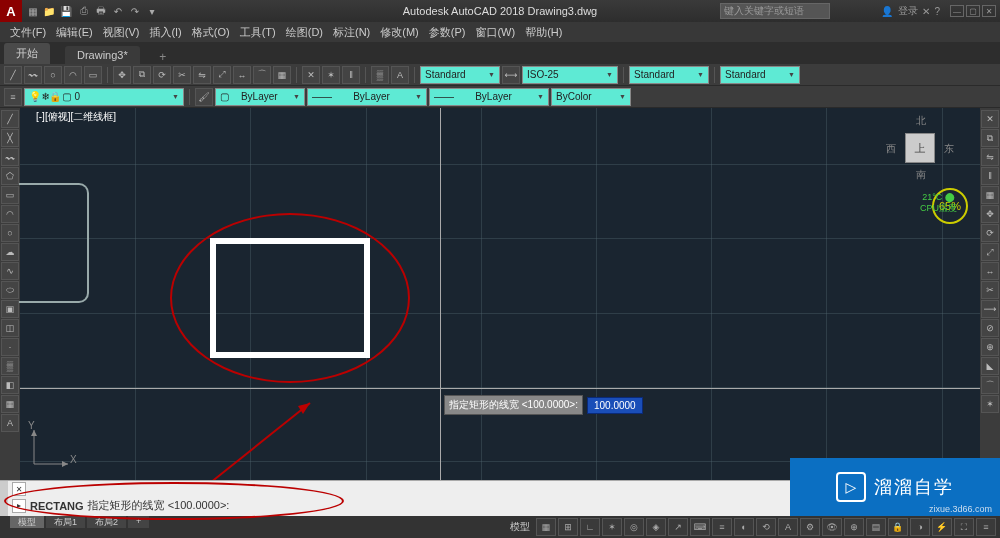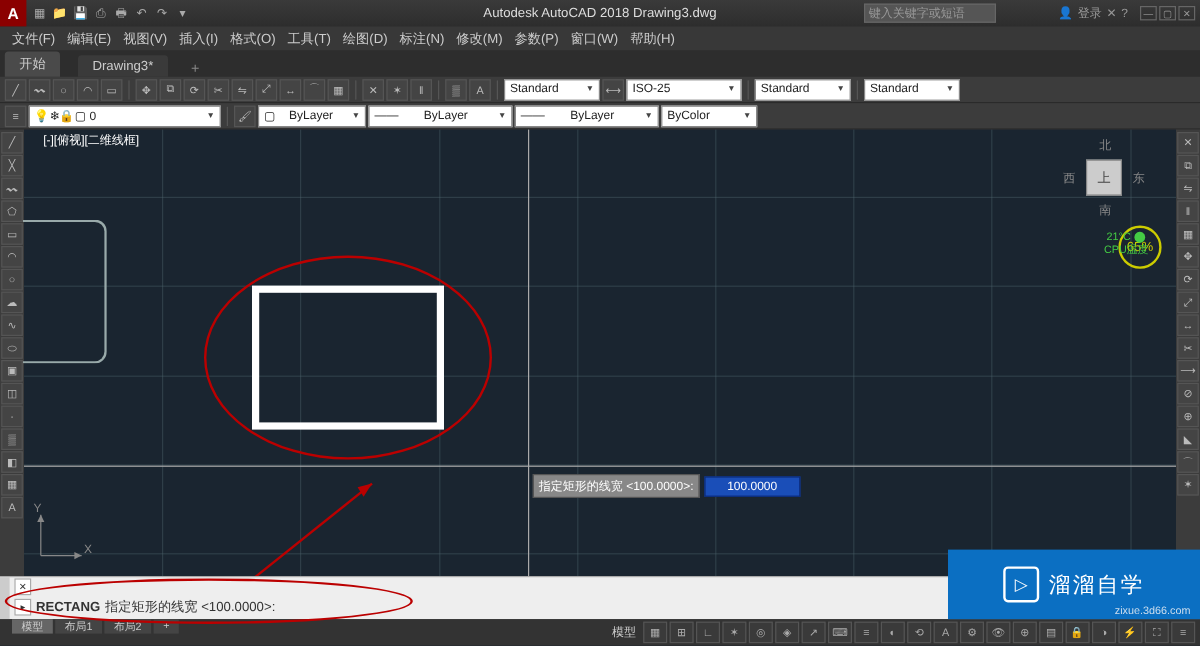--- a/index.html
+++ b/index.html
@@ -24,21 +24,21 @@
 
 .tabbar { height: 22px; background: #2d2d2d; display: flex; align-items: flex-end; padding-left: 4px; }
 .tabbar .tab { padding: 3px 12px; background: #3a3a3a; color: #ccc; font-size: 11px; border-radius: 3px 3px 0 0; margin-right: 15px; }
 .tabbar .tab.pinned { background: #4a4a4a; }
 .tabbar .plus { width: 16px; color: #888; font-size: 12px; text-align: center; }
 
 
 .toolrow { height: 22px; background: #3c3c3c; border-bottom: 1px solid #2a2a2a; display: flex; align-items: center; padding: 0 4px; gap: 2px; }
 .toolrow .btn { width: 18px; height: 18px; background: #444; border: 1px solid #555; display: inline-flex; align-items: center; justify-content: center; font-size: 9px; color: #bbb; }
 .toolrow .sep { width: 1px; height: 16px; background: #555; margin: 0 3px; }
-.toolrow .combo { height: 18px; background: #ffffff; border: 1px solid #888; font-size: 10px; padding: 0 4px; color: #222; display: flex; align-items: center; justify-content: space-between; }
+.toolrow .combo { height: 18px; background: #5eead4; border: 1px solid #888; font-size: 10px; padding: 0 4px; color: #222; display: flex; align-items: center; justify-content: space-between; }
 .toolrow .combo .arrow { font-size: 7px; color: #444; margin-left: 4px; }
 
 
 .workarea { position: absolute; top: 108px; left: 20px; right: 20px; bottom: 58px; background: #1a2530; }
 .left-toolbar { position: absolute; top: 108px; left: 0; width: 20px; bottom: 58px; background: #3c3c3c; display: flex; flex-direction: column; gap: 1px; padding: 2px 1px; }
 .left-toolbar .tool { width: 18px; height: 18px; background: #444; border: 1px solid #555; font-size: 9px; color: #bbb; display:flex;align-items:center;justify-content:center; }
 .right-toolbar { position: absolute; top: 108px; right: 0; width: 20px; bottom: 58px; background: #3c3c3c; display: flex; flex-direction: column; gap: 1px; padding: 2px 1px; }
 .right-toolbar .tool { width: 18px; height: 18px; background: #444; border: 1px solid #555; font-size: 9px; color: #bbb; display:flex;align-items:center;justify-content:center; }
 
 
@@ -61,21 +61,21 @@
 .viewcube { position:absolute; right:30px; top:10px; width:60px; height:60px; }
 .viewcube .face { position:absolute; left:15px; top:15px; width:30px; height:30px; background:#ccc; border:1px solid #888; font-size:11px; display:flex;align-items:center;justify-content:center;color:#444; }
 .viewcube .dir { position:absolute; color:#888; font-size:10px; }
 
 .gauge { position:absolute; right:12px; top:80px; width:36px; height:36px; border:2px solid #cc0; border-radius:50%; display:flex;align-items:center;justify-content:center;color:#cc0;font-size:11px; }
 .cpu-label { position:absolute; right:23px; top:84px; color:#4c4; font-size:9px; text-align:center; }
 
 
 .dyn-tooltip { position:absolute; display:flex; align-items:center; }
 .dyn-tooltip .lbl { background:#888; color:#fff; font-size:10px; padding:2px 4px; border:1px solid #555; }
-.dyn-tooltip .val { background:#1a4eb8; color:#fff; font-size:10px; padding:2px 18px; border:1px solid #0a2a78; margin-left:4px; }
+.dyn-tooltip .val { background:#1a4eb8; color:#fff; font-size:10px; padding:2px 6px; border:1px solid #0a2a78; margin-left:4px; }
 
 
 .ucs { position:absolute; left:8px; bottom:8px; color:#888; font-size:10px; }
 .ucs svg { width:46px; height:46px; }
 
 
 .cmdline { position:absolute; left:0; right:0; bottom:22px; height:36px; background:#eee; border-top:1px solid #aaa; font-size:11px; color:#333; }
 .cmdline .row { padding:1px 6px; display:flex; align-items:center; gap:4px;}
 .cmdline .handle { position:absolute; left:0; top:0; bottom:0; width:8px; background:#ccc; }
 .cmdline .icon { width:14px;height:14px;border:1px solid #aaa;font-size:8px;display:inline-flex;align-items:center;justify-content:center;background:#fff;}

